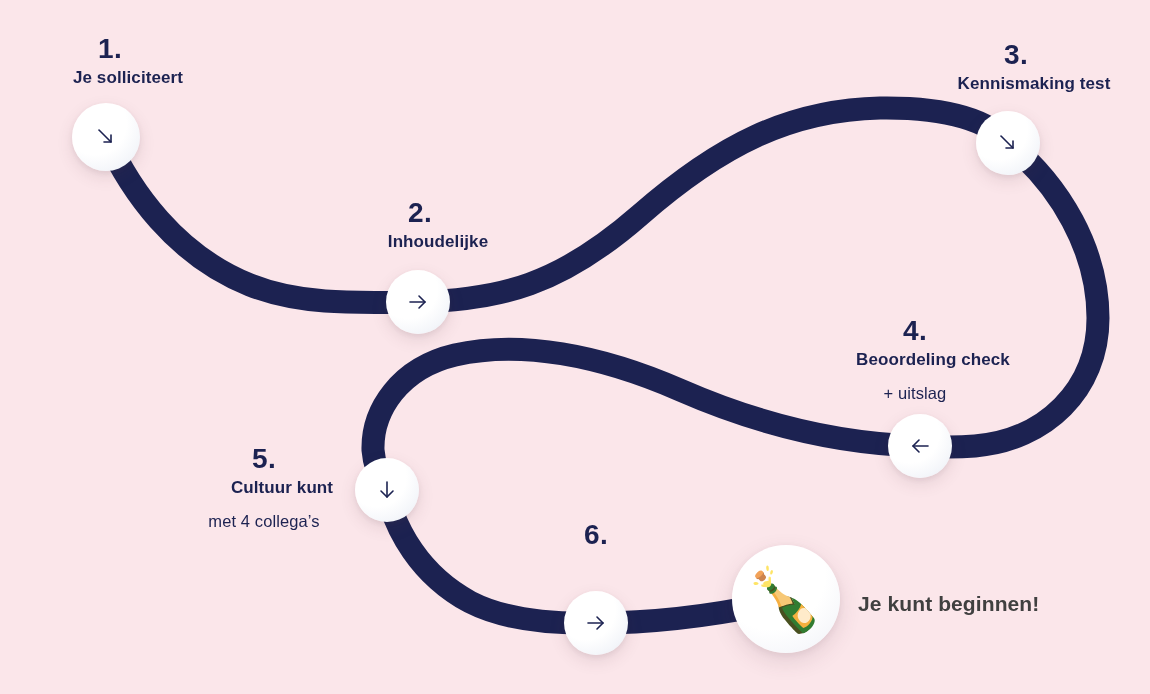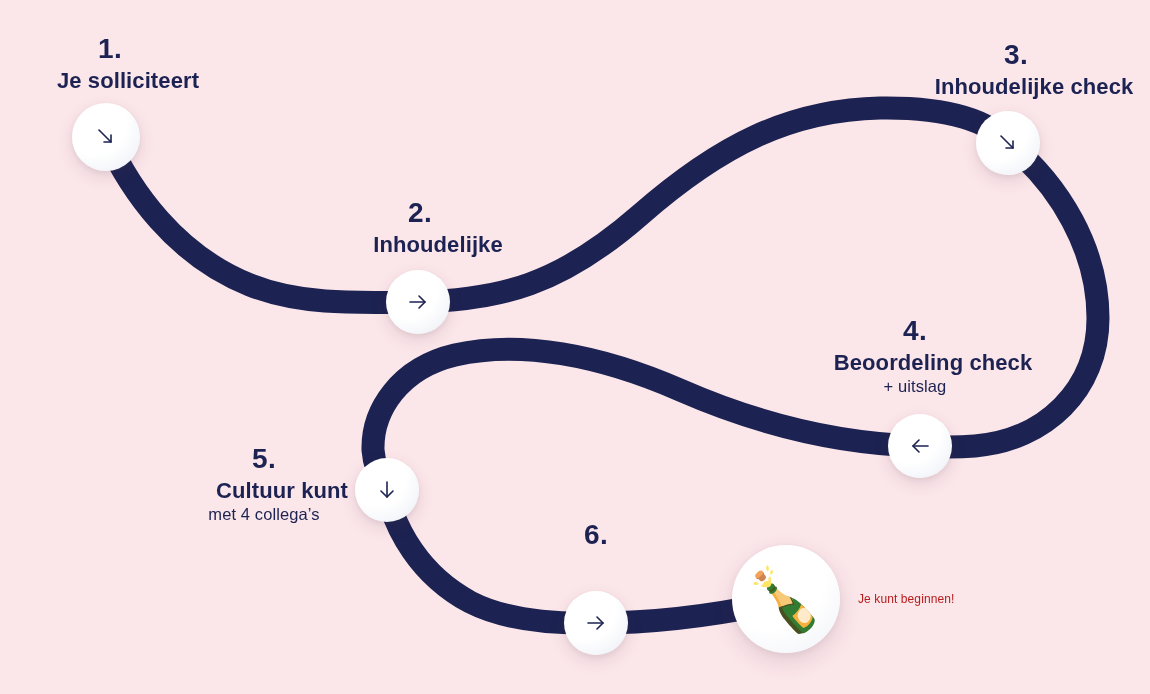--- a/index.html
+++ b/index.html
@@ -37,30 +37,30 @@
     transform: translateX(-50%);
     pointer-events: none;
   }
   .step-num {
     font-size: 28px;
     font-weight: bold;
     letter-spacing: 0.4px;
     margin-bottom: 3px;
   }
   .step-title {
-    font-size: 22px;
+    font-size: 17px;
     font-weight: bold;
     letter-spacing: 0.1px;
     margin-left: 36px;
   }
   .step-sub {
     font-size: 16.5px;
     font-weight: normal;
     letter-spacing: 0.1px;
-    margin-top: 1px;
+    margin-top: 14px;
   }
 
   
   .node {
     position: absolute;
     border-radius: 50%;
     background: radial-gradient(circle at 34% 30%, #ffffff 0%, #ffffff 48%, #f4f6fa 74%, #e4e8f0 100%);
     box-shadow: 0 6px 16px rgba(90, 60, 80, 0.13),
                 0 2px 5px rgba(90, 60, 80, 0.08);
     display: flex;
@@ -80,23 +80,23 @@
     align-items: center;
     justify-content: center;
   }
   .finish-emoji {
     font-size: 62px;
     line-height: 1;
     transform: translate(-1px, 1px);
   }
   .finish-label {
     position: absolute;
-    color: #b91c1c;
-    font-size: 12px;
-    font-weight: normal;
+    color: #404040;
+    font-size: 21px;
+    font-weight: bold;
     letter-spacing: 0.1px;
     white-space: nowrap;
   }
 </style>
 </head>
 <body>
 
 <div id="canvas">
 
   <svg id="path-layer" viewBox="0 0 1150 694">
@@ -119,21 +119,21 @@
     <div class="step-title">Je solliciteert</div>
   </div>
 
   <div class="step-label" style="left:420px; top:196px;">
     <div class="step-num">2.</div>
     <div class="step-title">Inhoudelijke</div>
   </div>
 
   <div class="step-label" style="left:1016px; top:38px;">
     <div class="step-num">3.</div>
-    <div class="step-title">Inhoudelijke check</div>
+    <div class="step-title">Kennismaking test</div>
   </div>
 
   <div class="step-label" style="left:915px; top:314px;">
     <div class="step-num">4.</div>
     <div class="step-title">Beoordeling check</div>
     <div class="step-sub">+ uitslag</div>
   </div>
 
   <div class="step-label" style="left:264px; top:442px;">
     <div class="step-num">5.</div>

